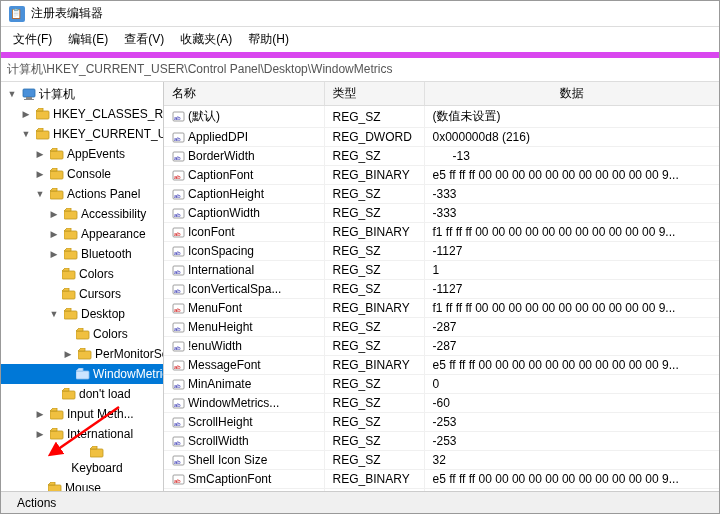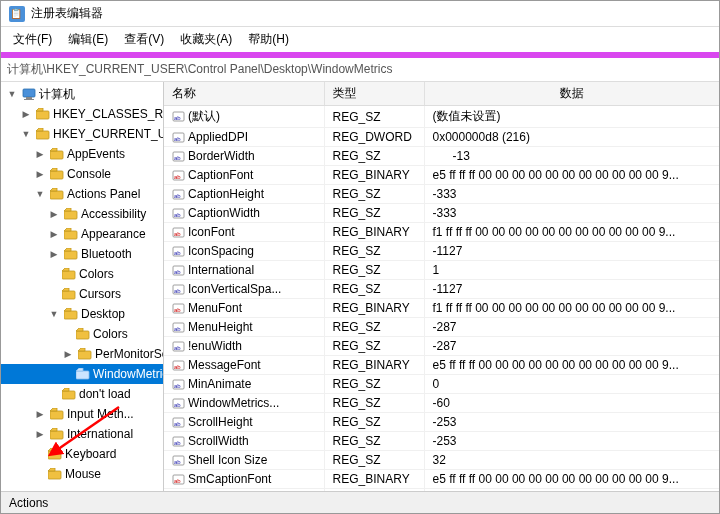--- a/index.html
+++ b/index.html
@@ -143,21 +143,21 @@
       white-space: nowrap;
       overflow: hidden;
       text-overflow: ellipsis;
       max-width: 200px;
     }
     .detail-table td:last-child { border-right: none; }
     .status-bar {
       height: 22px;
       background: #f0f0f0;
       border-top: 1px solid #ccc;
-      padding: 3px 8px;
+      padding: 3px 16px;
       font-size: 12px;
       color: #000;
       display: flex;
       align-items: center;
     }
     .arrow-annotation {
       position: absolute;
       left: 28px;
       top: 320px;
       width: 120px;
@@ -408,21 +408,21 @@
         <span class="expand-btn">▶</span>
         <span class="folder-icon">
           <svg viewBox="0 0 14 12" fill="none">
               <rect x="0" y="3" width="13" height="8" rx="1" fill="#f0c040" stroke="#c09820" stroke-width="0.8"></rect>
               <path d="M0 3 L3 0 L7 0 L7 3Z" fill="#f0c040" stroke="#c09820" stroke-width="0.8"></path>
             </svg>
         </span>
         <span class="tree-label">International</span>
       </div>
 
-      <div class="tree-item" style="padding-left:30px;">
+      <div class="tree-item" style="padding-left:30px;flex-direction:column;">
         <span class="expand-placeholder"></span>
         <span class="folder-icon">
           <svg viewBox="0 0 14 12" fill="none">
               <rect x="0" y="3" width="13" height="8" rx="1" fill="#f0c040" stroke="#c09820" stroke-width="0.8"></rect>
               <path d="M0 3 L3 0 L7 0 L7 3Z" fill="#f0c040" stroke="#c09820" stroke-width="0.8"></path>
             </svg>
         </span>
         <span class="tree-label">Keyboard</span>
       </div>
 

